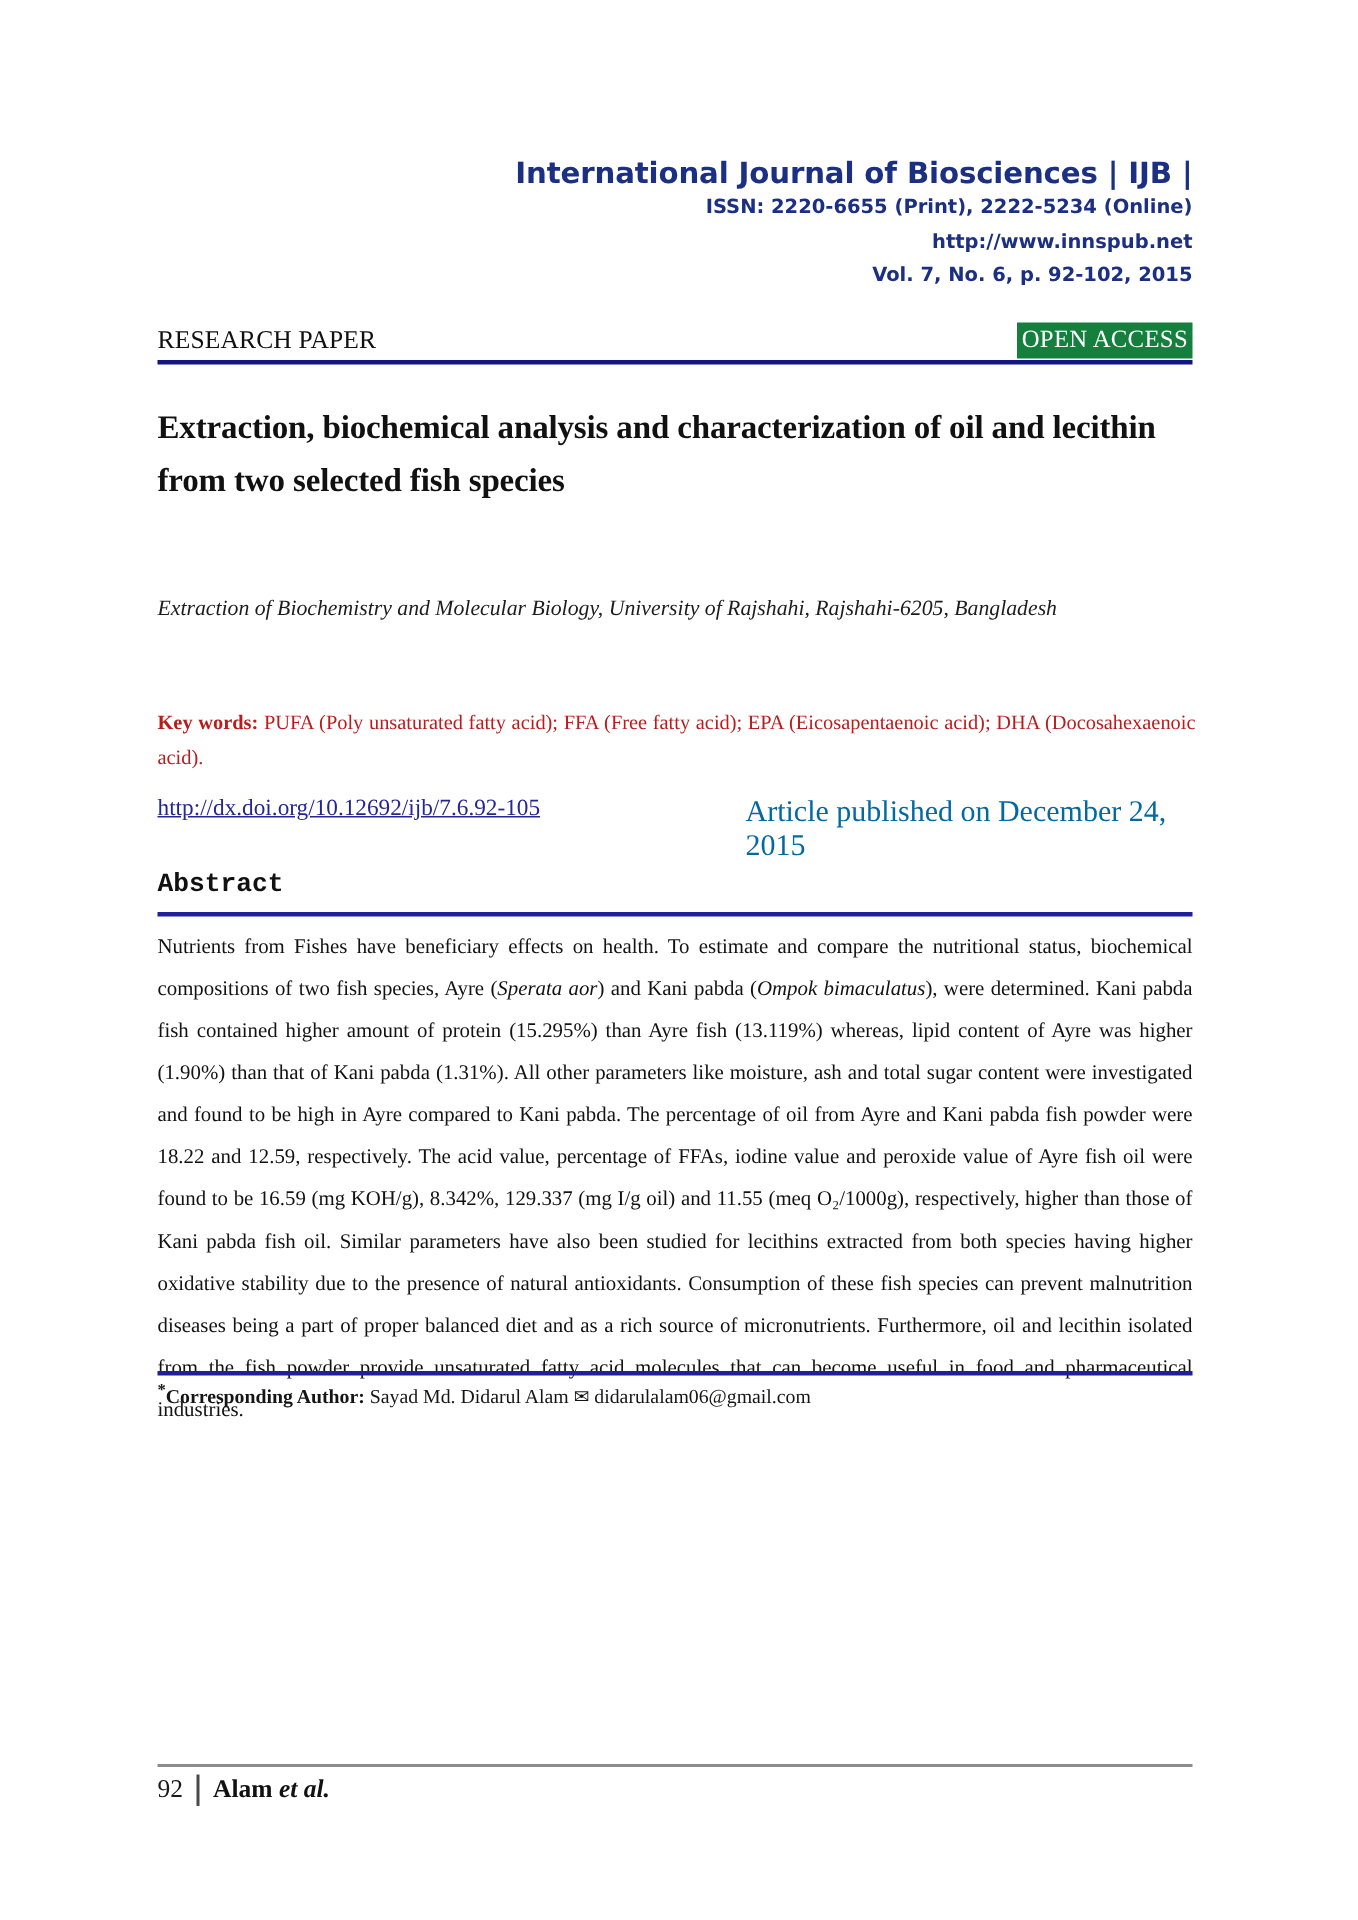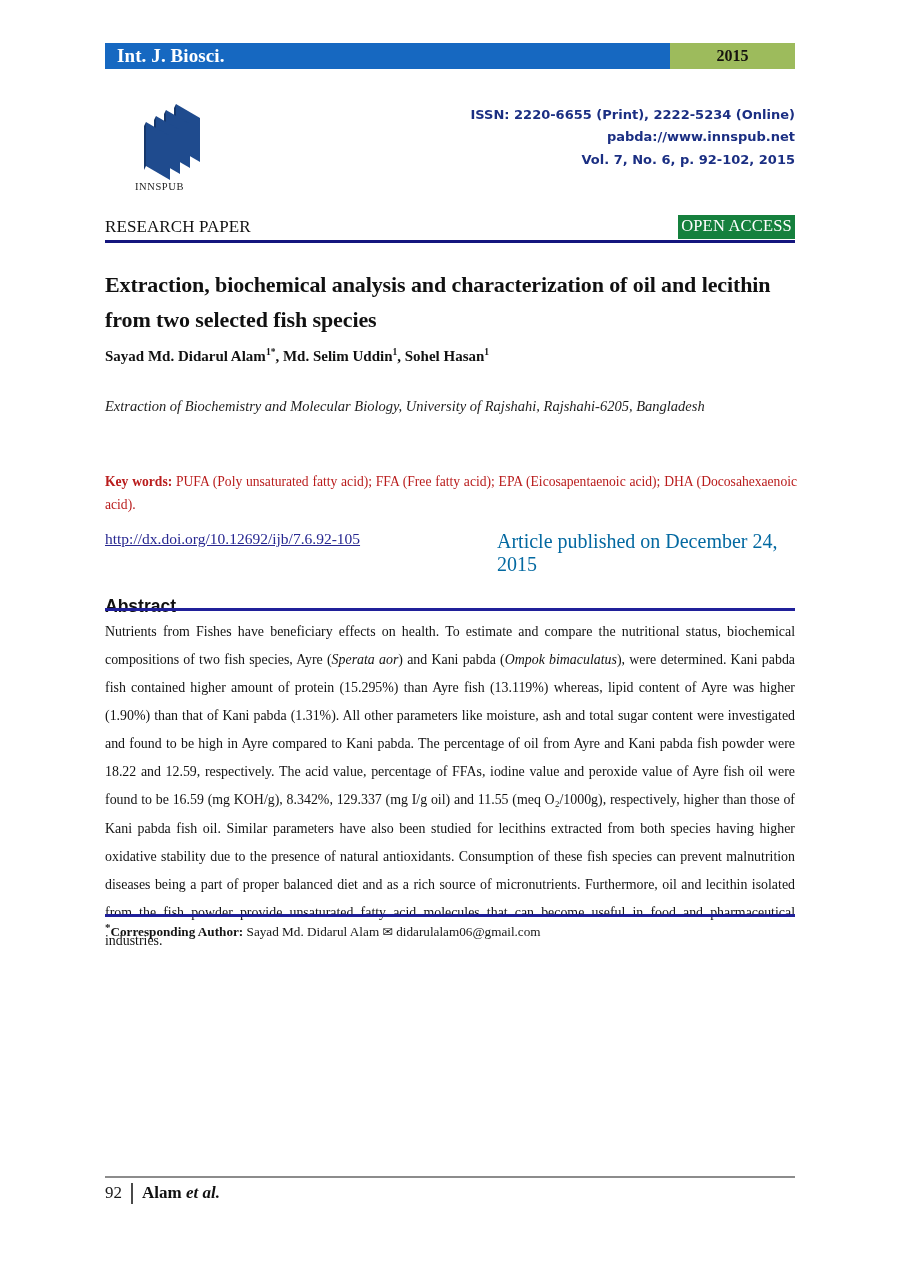--- a/index.html
+++ b/index.html
@@ -228,22 +228,21 @@
   }
 
   
   .abstract-head {
     position: absolute;
     left: 105px;
     top: 580px;
     font-size: 17.5px;
     font-weight: 700;
     color: #111;
-    font-family: Liberation Sans, sans-serif;
-    margin-top: 16px;
+    font-family: Liberation Mono, monospace;
   }
   .rule-navy-abs-top {
     position: absolute;
     left: 105px;
     top: 608px;
     width: 690px;
     height: 3px;
     background: #20209a;
   }
   .abstract-body {
@@ -318,68 +317,38 @@
     color: #111;
     font-family: "Liberation Serif", serif;
   }
   .footer-author i { font-style: italic; }
 </style>
 </head>
 <body>
 
 <div class="page">
 
-  <div class="topbar">
-    <div class="topbar-blue">
-      <span>Int. J. Biosci.</span>
-    </div>
-    <div class="topbar-green">
-      <span>2015</span>
-    </div>
-  </div>
 
   <div class="masthead">
-    <div class="logo-wrap">
-      <svg class="logo-mark" viewBox="0 0 92 78">
-        <g fill="#1f4b8e">
-          <path d="M62 2 L86 16 L86 60 L62 46 Z"></path>
-          <path d="M62 2 L60 6 L60 50 L62 46 Z" fill="#16376b"></path>
-          <path d="M52 8 L76 22 L76 66 L52 52 Z"></path>
-          <path d="M52 8 L50 12 L50 56 L52 52 Z" fill="#16376b"></path>
-          <path d="M42 14 L66 28 L66 72 L42 58 Z"></path>
-          <path d="M42 14 L40 18 L40 62 L42 58 Z" fill="#16376b"></path>
-          <path d="M32 20 L56 34 L56 78 L32 64 Z"></path>
-          <path d="M32 20 L30 24 L30 68 L32 64 Z" fill="#16376b"></path>
-          <path d="M22 26 L46 40 L46 78 L22 64 Z" opacity="0"></path>
-        </g>
-        <g fill="#1f4b8e">
-          <path d="M8 22 L30 36 L30 74 L8 60 Z" opacity="0"></path>
-        </g>
-        <g fill="#2a5596">
-          <path d="M14 30 L36 44 L36 76 L14 62 Z" opacity="0"></path>
-        </g>
-      </svg>
-      <div class="logo-text">INNSPUB</div>
-    </div>
     <div class="journal-block">
+      <div class="journal-title">International Journal of Biosciences | IJB |</div>
       <div class="journal-line">ISSN: 2220-6655 (Print), 2222-5234 (Online)</div>
-      <div class="journal-line">pabda://www.innspub.net</div>
+      <div class="journal-line">http://www.innspub.net</div>
       <div class="journal-line">Vol. 7, No. 6, p. 92-102, 2015</div>
     </div>
   </div>
 
   <div class="rp-row">
     <div class="rp-label">RESEARCH PAPER</div>
     <div class="oa-badge">OPEN ACCESS</div>
   </div>
   <div class="rule-navy-thick"></div>
 
   <h1 class="article-title">Extraction, biochemical analysis and characterization of oil and lecithin from two selected fish species</h1>
 
-  <div class="authors">Sayad Md. Didarul Alam<sup>1*</sup>, Md. Selim Uddin<sup>1</sup>, Sohel Hasan<sup>1</sup></div>
   <div class="affiliation">Extraction of Biochemistry and Molecular Biology, University of Rajshahi, Rajshahi-6205, Bangladesh</div>
 
   <div class="keywords">
     <b>Key words:</b>
     <span>PUFA (Poly unsaturated fatty acid); FFA (Free fatty acid); EPA (Eicosapentaenoic acid); DHA (Docosahexaenoic acid).</span>
   </div>
 
   <div class="doi-row">
     <a class="doi-link" href="#">http://dx.doi.org/10.12692/ijb/7.6.92-105</a>
     <span class="pub-date">Article published on December 24, 2015</span>

